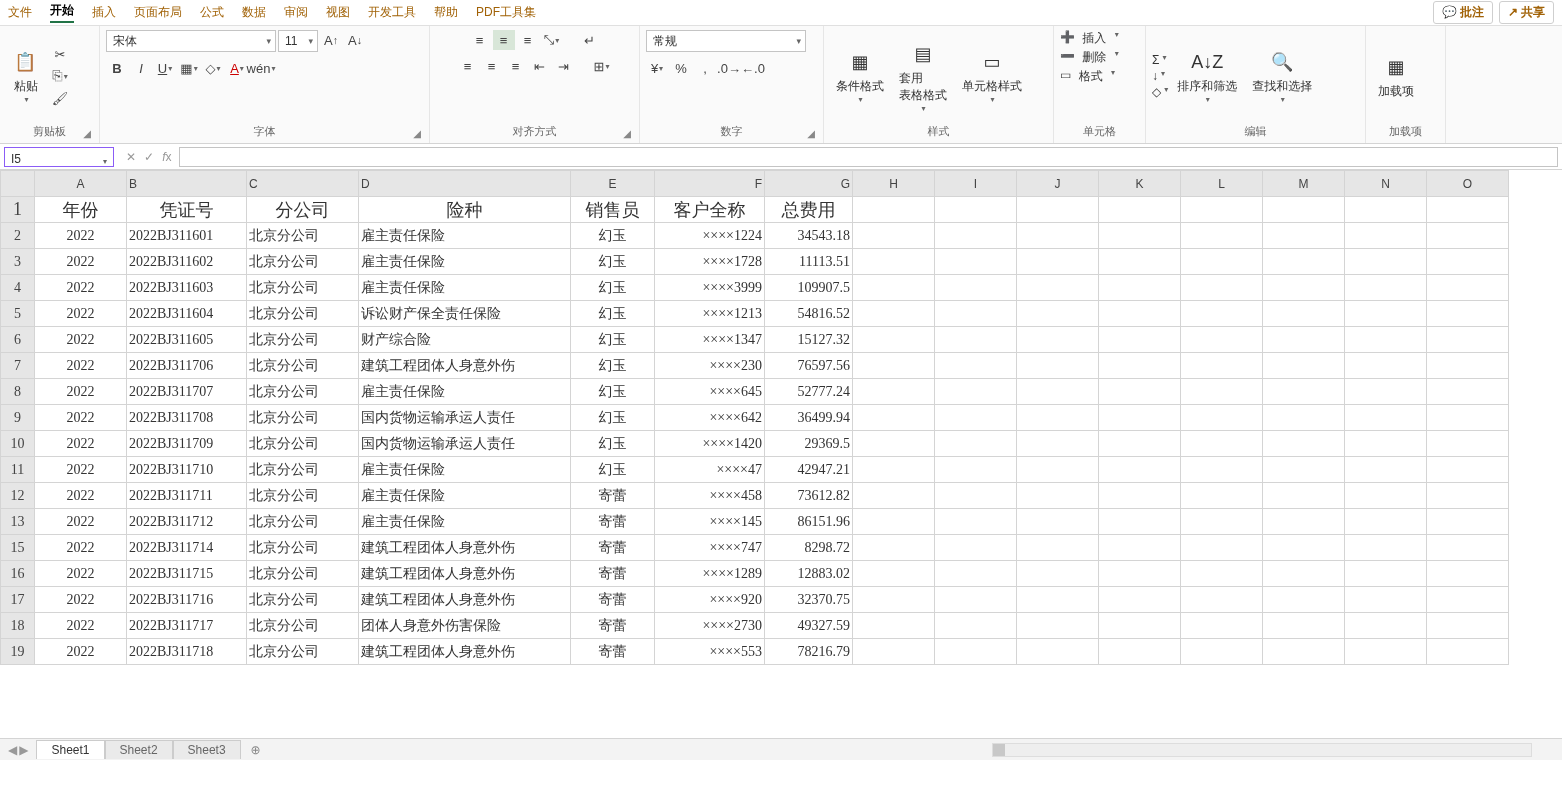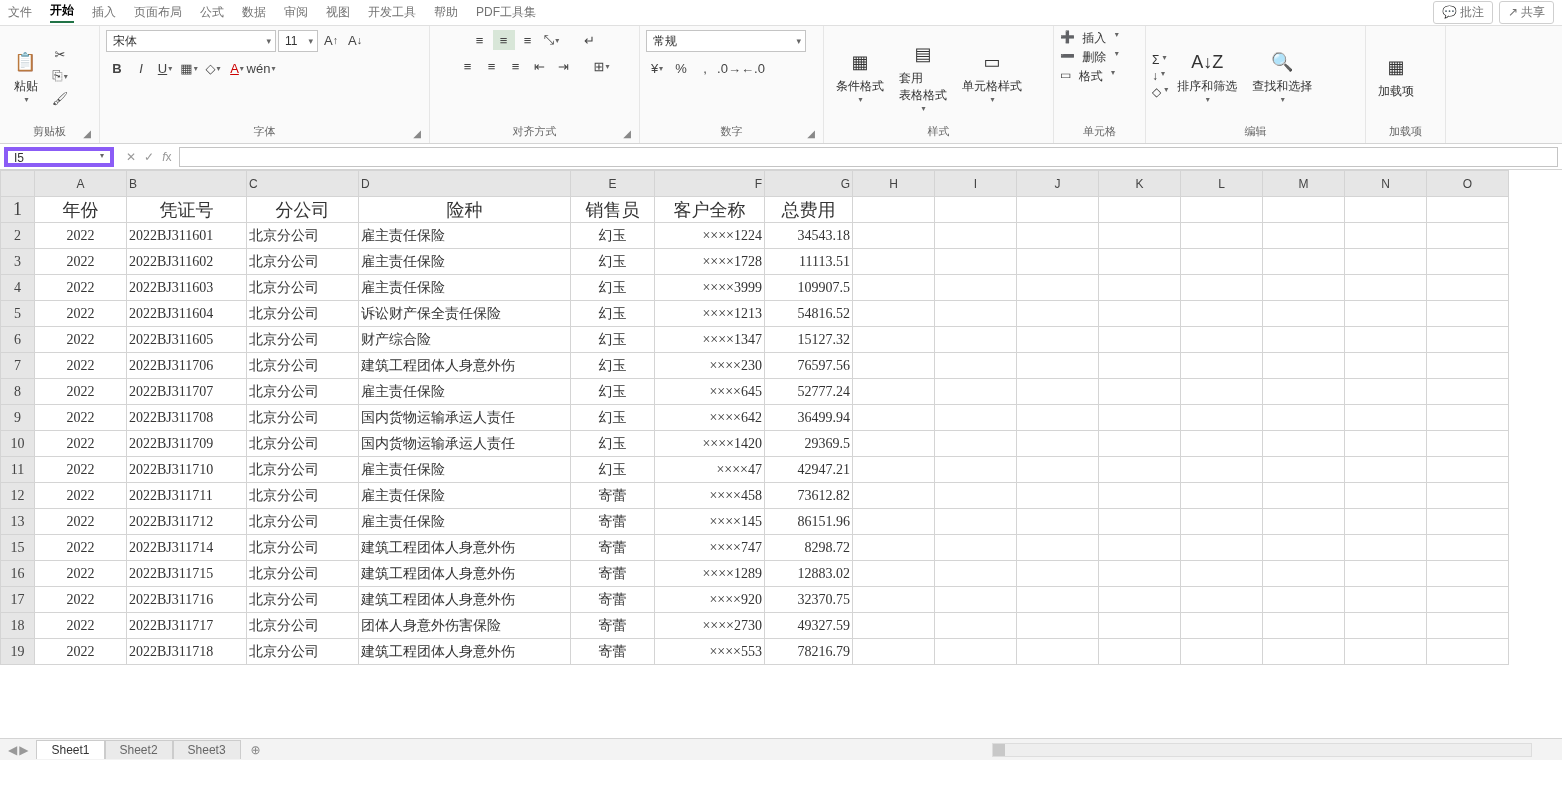--- a/index.html
+++ b/index.html
@@ -1,22 +1,22 @@
 <!DOCTYPE html>
 <html><head>
 <meta charset="utf-8">
 <style>
 * { margin: 0; padding: 0; box-sizing: border-box; font-family: "Microsoft YaHei", sans-serif; }
 body { background: #fff; width: 1562px; height: 800px; overflow: hidden; font-size: 12px; color: #333; }
 
 
 .menubar { display: flex; align-items: center; height: 26px; padding: 0 8px; gap: 18px; border-bottom: 1px solid #e0e0e0; }
-.menubar span { cursor: pointer; color: #737373; }
+.menubar span { cursor: pointer; color: #a16207; }
 .menubar .active { font-weight: bold; color: #000; border-bottom: 2px solid #217346; padding-bottom: 2px; }
-.menubar .right { margin-left: auto; display: flex; gap: 6px; }
+.menubar .right { margin-left: auto; display: flex; gap: 6px; font-weight: bold; }
 .right-btn { border: 1px solid #cfcfcf; padding: 2px 8px; border-radius: 3px; font-size: 12px; }
 .right-btn .ico { margin-right: 3px; }
 
 
 .ribbon { display: flex; height: 118px; border-bottom: 1px solid #d4d4d4; background: #fafafa; }
 .rgroup { display: flex; flex-direction: column; border-right: 1px solid #e6e6e6; padding: 4px 6px 0 6px; }
 .rgroup .body { flex: 1; display: flex; align-items: center; gap: 3px; }
 .rgroup .label { text-align: center; font-size: 11px; color: #666; padding: 2px 0 4px 0; position: relative; }
 .rgroup .label .launcher { position: absolute; right: 2px; bottom: 4px; font-size: 10px; color: #888; }
 .vbtn { display: flex; flex-direction: column; align-items: center; justify-content: center; padding: 2px 6px; cursor: pointer; }
@@ -28,21 +28,21 @@
 .sel { border: 1px solid #c4c4c4; background: #fff; height: 22px; padding: 0 16px 0 6px; font-size: 12px; display: flex; align-items: center; position: relative; }
 .sel::after { content: "▾"; position: absolute; right: 4px; color: #666; font-size: 9px; }
 .font-name { width: 170px; }
 .font-size { width: 40px; }
 .num-fmt { width: 160px; }
 .underline-a { color: #c00; text-decoration: underline; }
 .arrow { font-size: 8px; color: #666; margin-left: 1px; }
 
 
 .fbar { display: flex; align-items: center; height: 26px; border-bottom: 1px solid #d4d4d4; }
-.namebox { width: 110px; border: 4px solid #8b5cf6; margin: 2px 4px; height: 20px; padding: 0 6px; display: flex; align-items: flex-start; justify-content: space-between; }
+.namebox { width: 110px; border: 1px solid #8b5cf6; margin: 2px 4px; height: 20px; padding: 0 6px; display: flex; align-items: flex-end; justify-content: space-between; }
 .fx-icons { display: flex; gap: 8px; padding: 0 8px; color: #999; }
 .fx-input { flex: 1; border: 1px solid #c4c4c4; height: 20px; margin: 2px 4px 2px 0; }
 
 
 .grid-wrap { position: relative; height: 568px; overflow: hidden; }
 .grid { border-collapse: collapse; table-layout: fixed; }
 .grid th, .grid td { border: 1px solid #d4d4d4; height: 26px; overflow: hidden; white-space: nowrap; font-size: 14px; padding: 0 2px; }
 .grid th { background: #e6e6e6; font-weight: normal; color: #444; font-size: 12px; }
 .corner { width: 34px; background: #e6e6e6; }
 .rowhdr { width: 34px; text-align: center; background: #e6e6e6; font-size: 12px; color: #444; }

